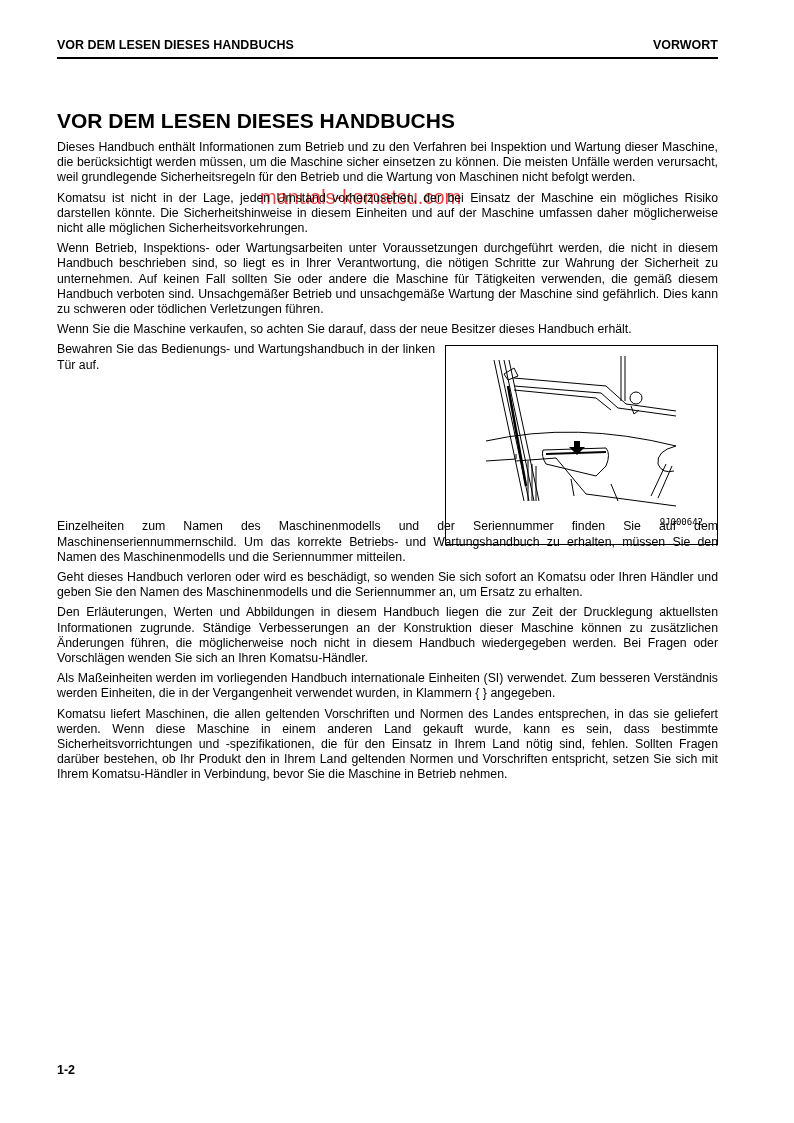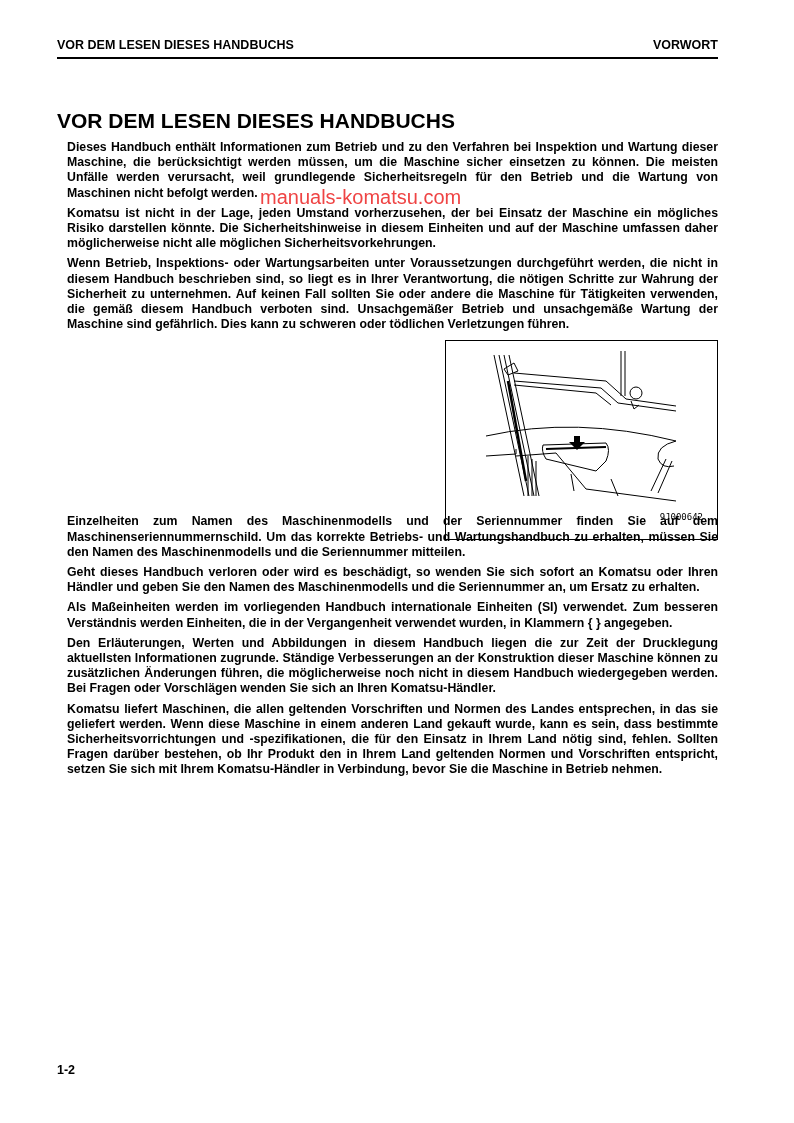--- a/index.html
+++ b/index.html
@@ -2,21 +2,21 @@
 <html><head>
 <meta charset="utf-8">
 <style>
   html, body { margin:0; padding:0; background:#ffffff; }
   body { width:794px; height:1123px; position:relative; font-family:"Liberation Sans", sans-serif; color:#000; overflow:hidden; }
   .hdr { position:absolute; left:57px; right:76px; top:36px; height:21px; border-bottom:2px solid #000; font-size:12.5px; font-weight:bold; }
   .hdr .l { position:absolute; left:0; top:2px; }
   .hdr .r { position:absolute; right:0; top:2px; }
   h1 { position:absolute; left:57px; top:109px; margin:0; font-size:21px; font-weight:bold; letter-spacing:0px; }
   .body { position:absolute; left:57px; width:661px; top:140px; font-size:12.3px; line-height:15.2px; }
-  .body p { margin:0 0 5px 10px; text-align:justify;font-weight:bold; }
+  .body p { margin:0 0 5px 0; text-align:justify; }
   .wm { position:absolute; left:260px; top:186px; font-size:20px; color:#ef4444;text-align:center; }
   .fig-row { position:relative; height:170px; margin-bottom:7px; }
   .fig-text { position:absolute; left:0; top:0; width:378px; }
   .fig { position:absolute; left:388px; top:3px; width:273px; height:200px; border:1px solid #000; box-sizing:border-box; }
   .fig svg { position:absolute; left:0; top:0; }
   .fig .code { position:absolute; right:14px; bottom:14px; font-size:9px; font-family:"DejaVu Sans Mono", monospace; }
   .pageno { position:absolute; left:57px; top:1063px; font-size:12.5px; font-weight:bold;text-align:center; }
 </style>
 </head>
 <body>
@@ -27,22 +27,24 @@
 </div>
 
 <h1>VOR DEM LESEN DIESES HANDBUCHS</h1>
 
 <div class="wm">manuals-komatsu.com</div>
 
 <div class="body">
   <p>Dieses Handbuch enthält Informationen zum Betrieb und zu den Verfahren bei Inspektion und Wartung dieser Maschine, die berücksichtigt werden müssen, um die Maschine sicher einsetzen zu können. Die meisten Unfälle werden verursacht, weil grundlegende Sicherheitsregeln für den Betrieb und die Wartung von Maschinen nicht befolgt werden.</p>
   <p>Komatsu ist nicht in der Lage, jeden Umstand vorherzusehen, der bei Einsatz der Maschine ein mögliches Risiko darstellen könnte. Die Sicherheitshinweise in diesem Einheiten und auf der Maschine umfassen daher möglicherweise nicht alle möglichen Sicherheitsvorkehrungen.</p>
   <p>Wenn Betrieb, Inspektions- oder Wartungsarbeiten unter Voraussetzungen durchgeführt werden, die nicht in diesem Handbuch beschrieben sind, so liegt es in Ihrer Verantwortung, die nötigen Schritte zur Wahrung der Sicherheit zu unternehmen. Auf keinen Fall sollten Sie oder andere die Maschine für Tätigkeiten verwenden, die gemäß diesem Handbuch verboten sind. Unsachgemäßer Betrieb und unsachgemäße Wartung der Maschine sind gefährlich. Dies kann zu schweren oder tödlichen Verletzungen führen.</p>
+  <p>Wenn Sie die Maschine verkaufen, so achten Sie darauf, dass der neue Besitzer dieses Handbuch erhält.</p>
 
   <div class="fig-row">
+    <p class="fig-text">Bewahren Sie das Bedienungs- und Wartungshandbuch in der linken Tür auf.</p>
     <div class="fig">
       <svg width="273" height="168" viewBox="0 0 273 168">
         <g fill="none" stroke="#000" stroke-width="1">
           <path d="M48 14 L78 155 M53 14 L83 155 M58 14 L88 155 M63 14 L93 155"></path>
           <path d="M62 40 L80 140" stroke-width="2.5"></path>
           <path d="M58 28 L68 22 L72 30 L62 34 Z"></path>
           <path d="M68 32 L160 40 L180 58 L230 65 M68 40 L155 47 L172 62 L230 70"></path>
           <path d="M68 44 L150 52 L165 64"></path>
           <path d="M175 10 L175 55 M179 10 L179 55"></path>
           <circle cx="190" cy="52" r="6"></circle>
@@ -58,18 +60,18 @@
           <path d="M82 115 L82 155 M86 118 L86 155 M90 120 L90 155"></path>
         </g>
         <path d="M128 95 L134 95 L134 101 L139 101 L131 109 L123 101 L128 101 Z" fill="#000"></path>
       </svg>
       <span class="code">9J000642</span>
     </div>
   </div>
 
   <p>Einzelheiten zum Namen des Maschinenmodells und der Seriennummer finden Sie auf dem Maschinenseriennummernschild. Um das korrekte Betriebs- und Wartungshandbuch zu erhalten, müssen Sie den Namen des Maschinenmodells und die Seriennummer mitteilen.</p>
   <p>Geht dieses Handbuch verloren oder wird es beschädigt, so wenden Sie sich sofort an Komatsu oder Ihren Händler und geben Sie den Namen des Maschinenmodells und die Seriennummer an, um Ersatz zu erhalten.</p>
+  <p>Den Erläuterungen, Werten und Abbildungen in diesem Handbuch liegen die zur Zeit der Drucklegung aktuellsten Informationen zugrunde. Ständige Verbesserungen an der Konstruktion dieser Maschine können zu zusätzlichen Änderungen führen, die möglicherweise noch nicht in diesem Handbuch wiedergegeben werden. Bei Fragen oder Vorschlägen wenden Sie sich an Ihren Komatsu-Händler.</p>
   <p>Als Maßeinheiten werden im vorliegenden Handbuch internationale Einheiten (SI) verwendet. Zum besseren Verständnis werden Einheiten, die in der Vergangenheit verwendet wurden, in Klammern { } angegeben.</p>
-  <p>Den Erläuterungen, Werten und Abbildungen in diesem Handbuch liegen die zur Zeit der Drucklegung aktuellsten Informationen zugrunde. Ständige Verbesserungen an der Konstruktion dieser Maschine können zu zusätzlichen Änderungen führen, die möglicherweise noch nicht in diesem Handbuch wiedergegeben werden. Bei Fragen oder Vorschlägen wenden Sie sich an Ihren Komatsu-Händler.</p>
   <p>Komatsu liefert Maschinen, die allen geltenden Vorschriften und Normen des Landes entsprechen, in das sie geliefert werden. Wenn diese Maschine in einem anderen Land gekauft wurde, kann es sein, dass bestimmte Sicherheitsvorrichtungen und -spezifikationen, die für den Einsatz in Ihrem Land nötig sind, fehlen. Sollten Fragen darüber bestehen, ob Ihr Produkt den in Ihrem Land geltenden Normen und Vorschriften entspricht, setzen Sie sich mit Ihrem Komatsu-Händler in Verbindung, bevor Sie die Maschine in Betrieb nehmen.</p>
 </div>
 
 <div class="pageno">1-2</div>
 
 </body></html>

